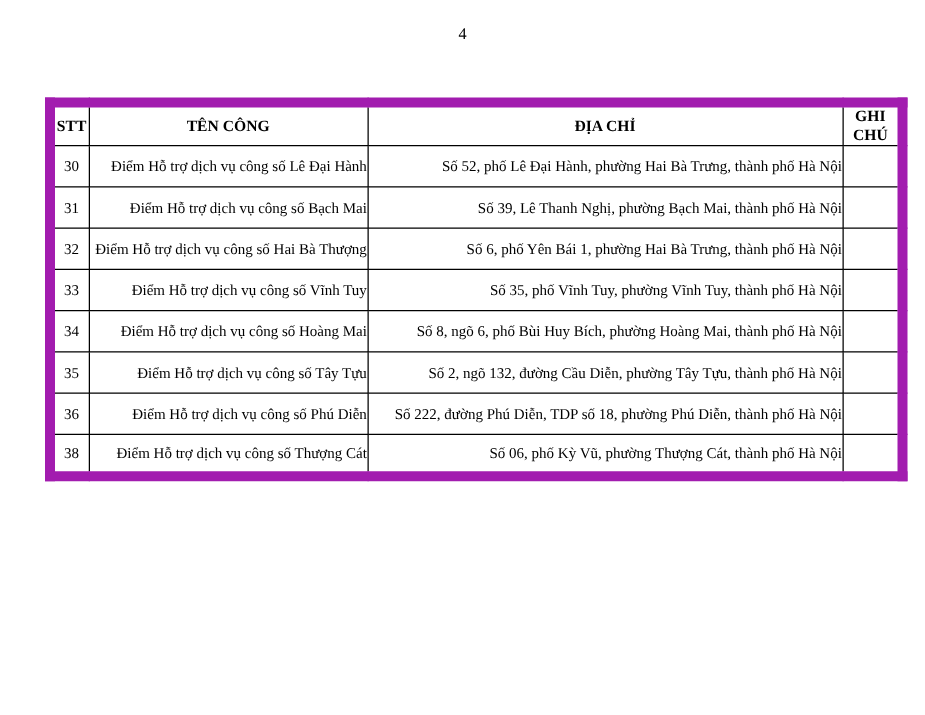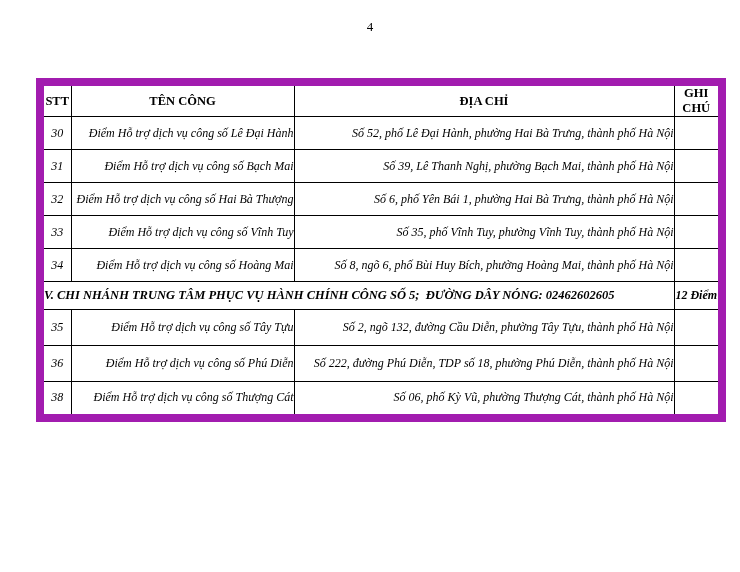--- a/index.html
+++ b/index.html
@@ -34,21 +34,21 @@
     border: 8px solid #a21caf;
     font-size: 12px;
   }
   table.doc-table td, table.doc-table th {
     border: 1px solid #000000;
     padding: 0;
     vertical-align: middle;
     overflow: hidden;
   }
   thead tr { height: 30px; }
-  tbody tr { height: 33px; font-style: italic; }
+  tbody tr { height: 33px; }
   tbody tr.section { height: 28px; }
   tbody tr.section ~ tr { height: 36px; }
   th {
     font-weight: bold;
     text-align: center;
     font-size: 12.5px;
     line-height: 1.2;
   }
   td.stt { text-align: center; }
   td.name, td.addr {
@@ -112,24 +112,20 @@
           <td class="name">Điểm Hỗ trợ dịch vụ công số Vĩnh Tuy</td>
           <td class="addr">Số 35, phố Vĩnh Tuy, phường Vĩnh Tuy, thành phố Hà Nội</td>
           <td class="note"></td>
         </tr>
         <tr>
           <td class="stt">34</td>
           <td class="name">Điểm Hỗ trợ dịch vụ công số Hoàng Mai</td>
           <td class="addr">Số 8, ngõ 6, phố Bùi Huy Bích, phường Hoàng Mai, thành phố Hà Nội</td>
           <td class="note"></td>
         </tr>
-        <tr class="section">
-          <td colspan="3" class="section-label">V. CHI NHÁNH TRUNG TÂM PHỤC VỤ HÀNH CHÍNH CÔNG SỐ 5;  ĐƯỜNG DÂY NÓNG: 02462602605</td>
-          <td class="note bold">12 Điểm</td>
-        </tr>
         <tr>
           <td class="stt">35</td>
           <td class="name">Điểm Hỗ trợ dịch vụ công số Tây Tựu</td>
           <td class="addr">Số 2, ngõ 132, đường Cầu Diễn, phường Tây Tựu, thành phố Hà Nội</td>
           <td class="note"></td>
         </tr>
         <tr>
           <td class="stt">36</td>
           <td class="name">Điểm Hỗ trợ dịch vụ công số Phú Diễn</td>
           <td class="addr">Số 222, đường Phú Diễn, TDP số 18, phường Phú Diễn, thành phố Hà Nội</td>

